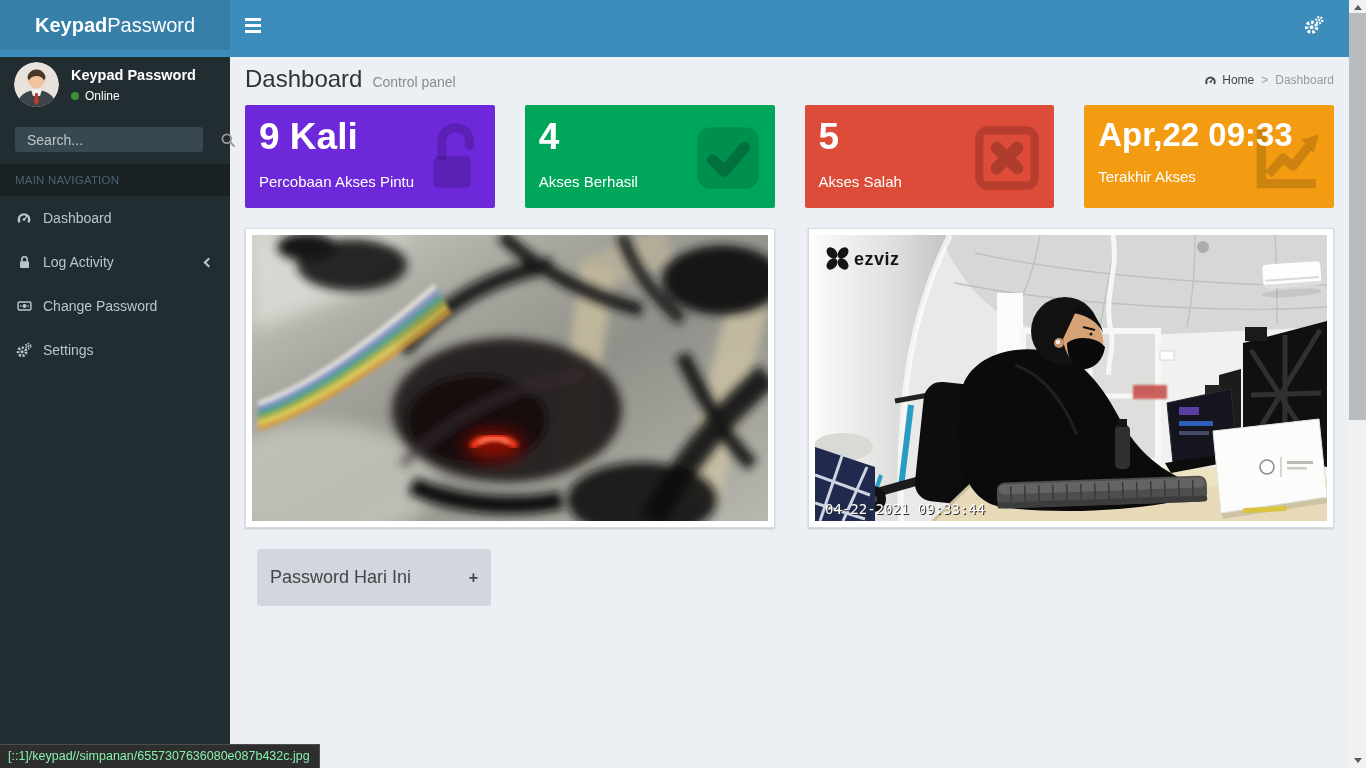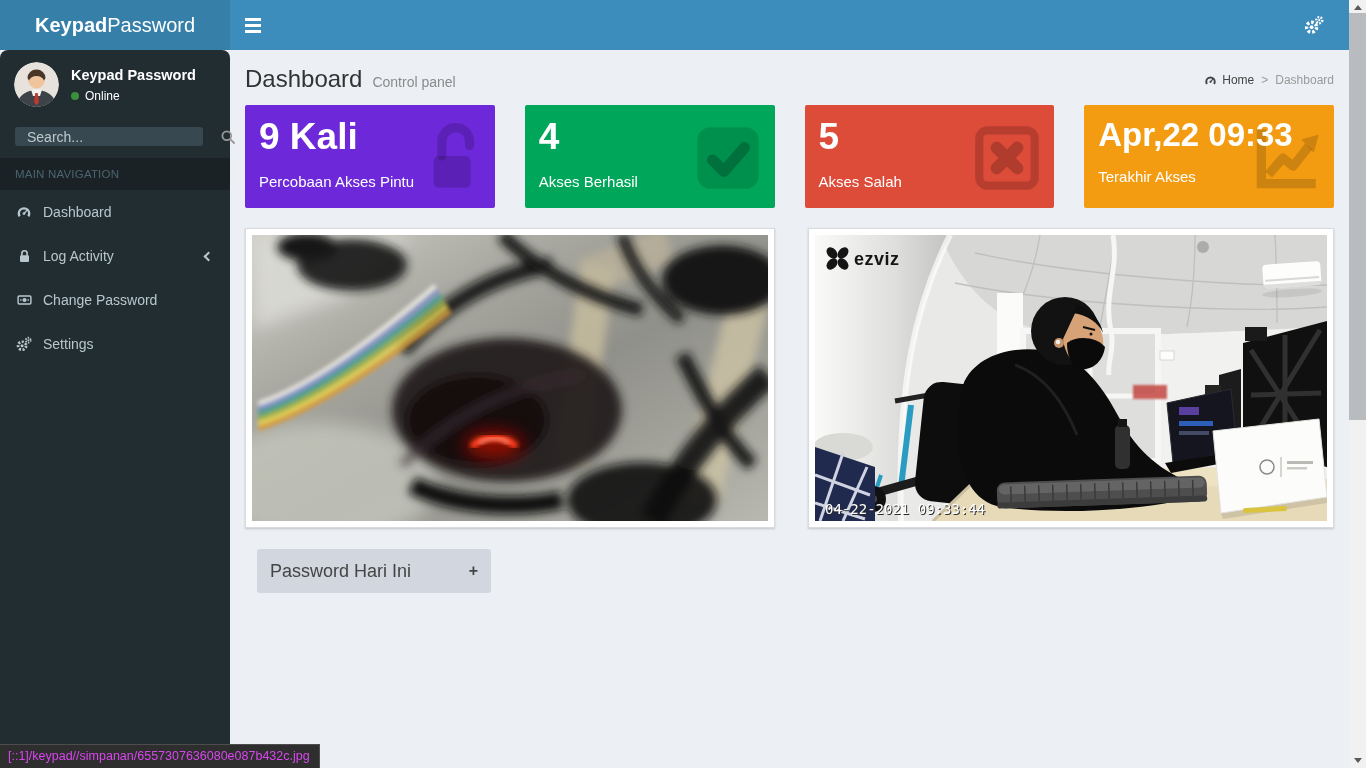--- a/index.html
+++ b/index.html
@@ -1,36 +1,36 @@
 <!DOCTYPE html>
 <html><head>
 <meta charset="utf-8">
 <style>
   * { box-sizing: border-box; margin: 0; padding: 0; }
   html,body { width:1366px; height:768px; overflow:hidden; }
   body { font-family:"Liberation Sans", sans-serif; background:#ecf0f5; position:relative; font-size:14px; }
 
   
-  .navbar { position:absolute; top:0; left:0; right:17px; height:50px; background:#3c8dbc; z-index:30;text-decoration:underline; }
+  .navbar { position:absolute; top:0; left:0; right:17px; height:57px; background:#3c8dbc; z-index:30;text-decoration:underline; }
   .logo { position:absolute; left:0; top:0; width:230px; height:50px; background:#367fa9; color:#fff;
           font-size:20px; line-height:50px; text-align:center; cursor:pointer; }
   .logo .b { font-weight:bold; }
   .hamburger { position:absolute; left:230px; top:0; width:45px; height:50px; display:flex; flex-direction:column;
                justify-content:center; align-items:center; gap:3px; cursor:pointer; }
   .hamburger i { display:block; width:16px; height:3px; background:#fff; }
   .nav-gear { position:absolute; right:25px; top:0; height:50px; display:flex; align-items:center; color:#fff; cursor:pointer; }
 
   
   .sidebar { position:absolute; top:50px; left:0; width:230px; bottom:0; background:#222d32; z-index:20;border-radius:8px; }
   .user-panel { display:flex; padding:12px 10px 12px 14px; gap:12px; align-items:center; }
   .user-panel .avatar { width:45px; height:45px; border-radius:50%; overflow:hidden; flex:0 0 45px; }
   .user-name { color:#fff; font-weight:bold; font-size:14.5px; margin-bottom:6px; }
   .user-status { color:#fff; font-size:12px; display:flex; align-items:center; gap:6px; cursor:pointer; }
   .dot { width:8px; height:8px; border-radius:50%; background:#3c8f3c; display:inline-block; }
-  .sidebar-search { margin:8px 27px 12px 15px; display:flex; background:#374850; border-radius:3px; height:19px; }
+  .sidebar-search { margin:8px 27px 12px 15px; display:flex; background:#374850; border-radius:3px; height:25px; }
   .sidebar-search input { flex:1; background:transparent; border:0; outline:0; color:#ccc; padding:0 12px; font-size:14px; font-family:"Liberation Sans",sans-serif; }
   .sidebar-search input::placeholder { color:#bfc9cc; }
   .search-btn { width:38px; display:flex; align-items:center; justify-content:center; color:#999; cursor:pointer; background:transparent; border:0; }
   .nav-header { background:#1a2226; color:#4b646f; font-size:11.5px; padding:10px 15px; letter-spacing:.2px; }
   .nav-menu { list-style:none; }
   .nav-menu li { display:flex; align-items:center; gap:10px; padding:14px 15px; color:#b8c7ce; font-size:14px; cursor:pointer; position:relative; }
   .nav-ico { width:18px; display:flex; justify-content:center; color:#b8c7ce; }
   .chev { position:absolute; right:18px; width:7px; height:7px; border-left:2px solid #b8c7ce; border-bottom:2px solid #b8c7ce; transform:rotate(45deg); }
 
   
@@ -61,28 +61,28 @@
   .cam-frame svg { display:block; }
 
   
   .bottom-row { display:flex; gap:33px; padding:0 15px; margin-top:21px; align-items:flex-start; }
   .alert { width:530px; background:#dd4b39; border:1px solid #d73925; border-radius:3px; color:#fff; padding:14px 15px; position:relative; }
   .alert-head { display:flex; align-items:center; gap:10px; font-size:16px; font-weight:bold; }
   .alert-close { position:absolute; top:9px; right:12px; color:rgba(255,255,255,.65); font-weight:bold; font-size:15px; cursor:pointer; line-height:1; }
   .alert-body { margin-top:10px; font-size:13.5px; line-height:1.6; }
   .alert-body b { text-decoration:underline; }
   .panel-col { width:526px; }
-  .collapsed-panel { margin-left:12px; width:234px; height:44px; background:#d2d6de; border-radius:3px; display:flex; align-items:center;
+  .collapsed-panel { margin-left:12px; width:234px; height:57px; background:#d2d6de; border-radius:3px; display:flex; align-items:center;
                      justify-content:space-between; padding:0 13px; cursor:pointer; }
   .collapsed-panel .pt { font-size:18px; color:#444; }
   .collapsed-panel .plus { font-size:16px; font-weight:bold; color:#444; cursor:pointer; }
 
   
   .status-tooltip { position:absolute; left:0; bottom:0; background:#2e2e2e; border:1px solid #4d4d4d; border-left:0; border-bottom:0;
-                    color:#d946ef; font-size:12.5px; padding:4px 9px 5px 8px; z-index:40; white-space:nowrap; }
+                    color:#86efac; font-size:12.5px; padding:4px 9px 5px 8px; z-index:40; white-space:nowrap; }
 
   
   .scrollbar { position:absolute; right:0; top:0; width:17px; height:768px; background:#f1f1f1; z-index:50; }
   .sb-btn { position:absolute; left:0; width:17px; height:15px; display:flex; align-items:center; justify-content:center; cursor:pointer; }
   .sb-up { top:0; } .sb-down { bottom:0; }
   .tri-up { width:0; height:0; border-left:4px solid transparent; border-right:4px solid transparent; border-bottom:5px solid #5a5a5a; }
   .tri-down { width:0; height:0; border-left:4px solid transparent; border-right:4px solid transparent; border-top:5px solid #5a5a5a; }
   .sb-thumb { position:absolute; top:13px; left:0; width:17px; height:407px; background:#b9bcbe; cursor:grab; }
 
   .mono { font-family:"DejaVu Sans Mono", monospace; }

